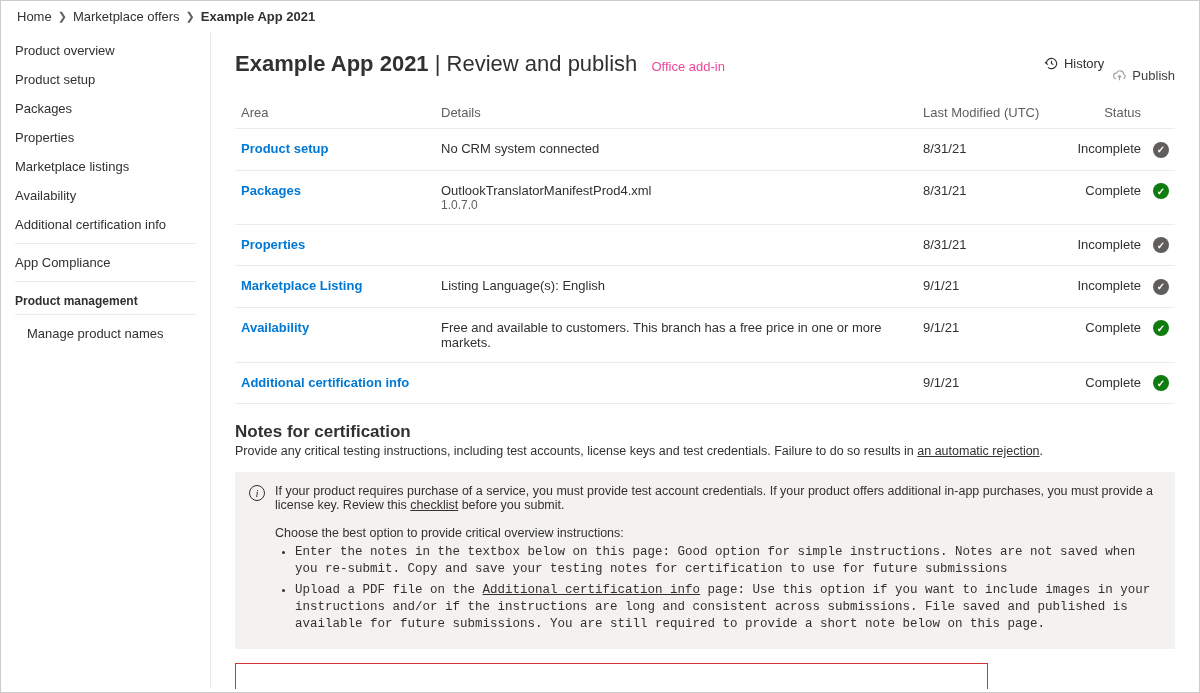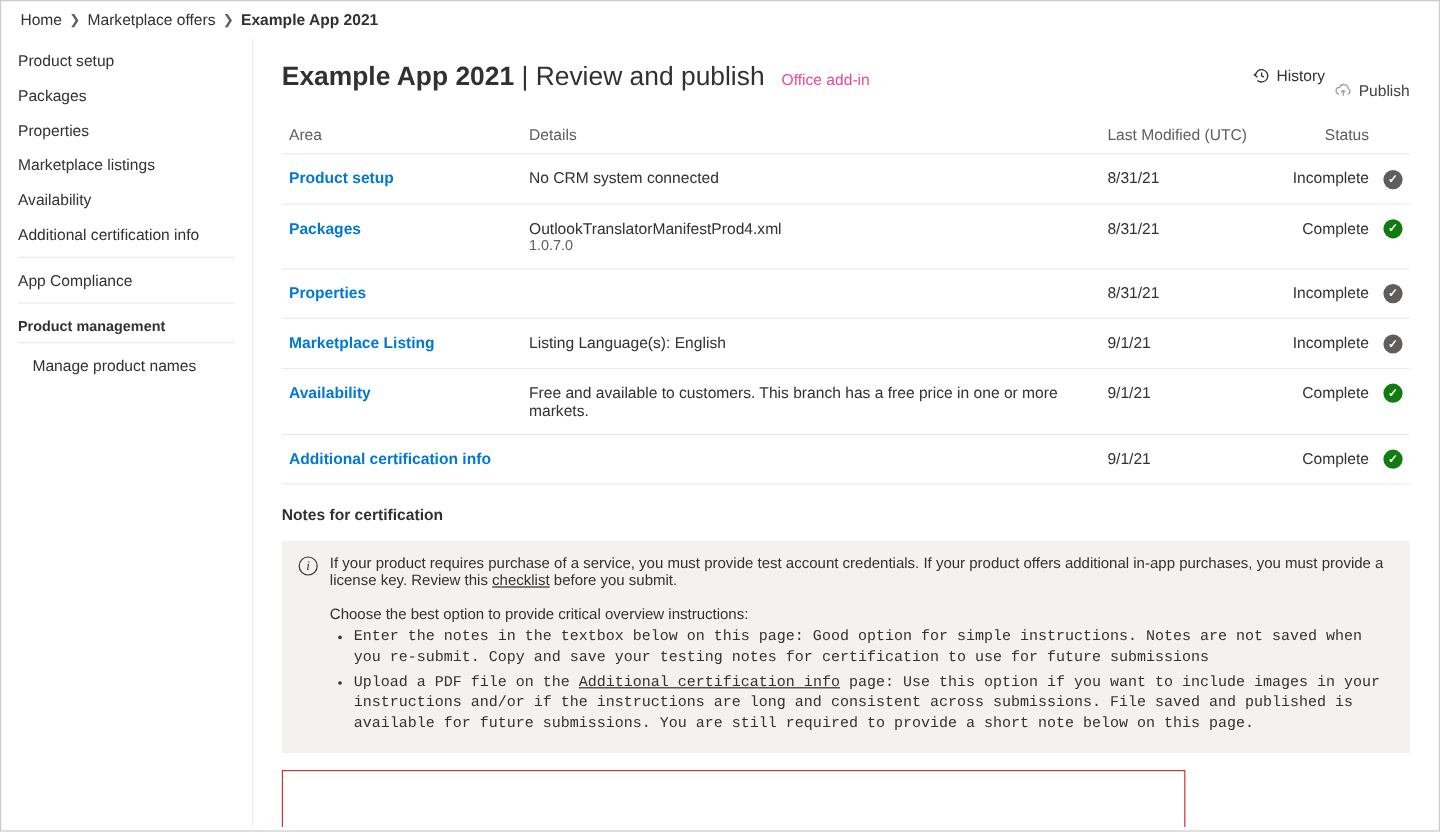--- a/index.html
+++ b/index.html
@@ -83,21 +83,21 @@
     .tbl th.col-icon, .tbl td.col-icon { width: 24px; text-align: right; }
     .area-link { color: #0078d4; font-weight: 600; cursor: pointer; }
     .details-sub { color: #605e5c; font-size: 12px; }
     .status-icon {
       display: inline-flex; width: 16px; height: 16px; border-radius: 50%;
       align-items: center; justify-content: center; color: #fff;
       font-size: 10px; font-weight: bold; vertical-align: middle;
     }
     .status-icon.complete { background: #107c10; }
     .status-icon.incomplete { background: #605e5c; }
-    .section-title { font-weight: 600; font-size: 13px; margin-top: 18px; }
+    .section-title { font-weight: 600; font-size: 17px; margin-top: 18px; }
     .section-desc { font-size: 12.5px; color: #323130; margin-top: 2px; }
     .section-desc .ulink { text-decoration: underline; cursor: pointer; }
     .info-box {
       background: #f3f2f1;
       padding: 12px 14px;
       margin-top: 14px;
       font-size: 12.5px;
       color: #323130;
     }
     .info-row1 { display: flex; gap: 10px; align-items: flex-start; }
@@ -126,20 +126,21 @@
 <div class="breadcrumb">
   <span class="breadcrumb-link">Home</span>
   <span class="breadcrumb-sep">❯</span>
   <span class="breadcrumb-link">Marketplace offers</span>
   <span class="breadcrumb-sep">❯</span>
   <span class="breadcrumb-current">Example App 2021</span>
 </div>
 
 <div class="layout">
   <nav class="sidebar">
+    <div class="sidebar-item">Product overview</div>
     <div class="sidebar-item">Product setup</div>
     <div class="sidebar-item">Packages</div>
     <div class="sidebar-item">Properties</div>
     <div class="sidebar-item">Marketplace listings</div>
     <div class="sidebar-item">Availability</div>
     <div class="sidebar-item">Additional certification info</div>
     <div class="sidebar-divider"></div>
     <div class="sidebar-item">App Compliance</div>
     <div class="sidebar-divider"></div>
     <div class="sidebar-section-label">Product management</div>
@@ -223,20 +224,23 @@
             <td><span class="area-link">Additional certification info</span></td>
             <td><span></span></td>
             <td><span>9/1/21</span></td>
             <td class="col-status"><span>Complete</span></td>
             <td class="col-icon"><span class="status-icon complete">✓</span></td>
           </tr>
         </tbody>
     </table>
 
     <div class="section-title">Notes for certification</div>
+    <div class="section-desc">
+      <span>Provide any critical testing instructions, including test accounts, license keys and test credentials. Failure to do so results in </span><span class="ulink">an automatic rejection</span><span>.</span>
+    </div>
 
     <div class="info-box">
       <div class="info-row1">
         <span class="info-icon">i</span>
         <div class="info-body">
           <span>If your product requires purchase of a service, you must provide test account credentials. If your product offers additional in-app purchases, you must provide a license key. Review this </span><span class="ulink">checklist</span><span> before you submit.</span>
         </div>
       </div>
       <div class="info-sub">
         <div>Choose the best option to provide critical overview instructions:</div>

